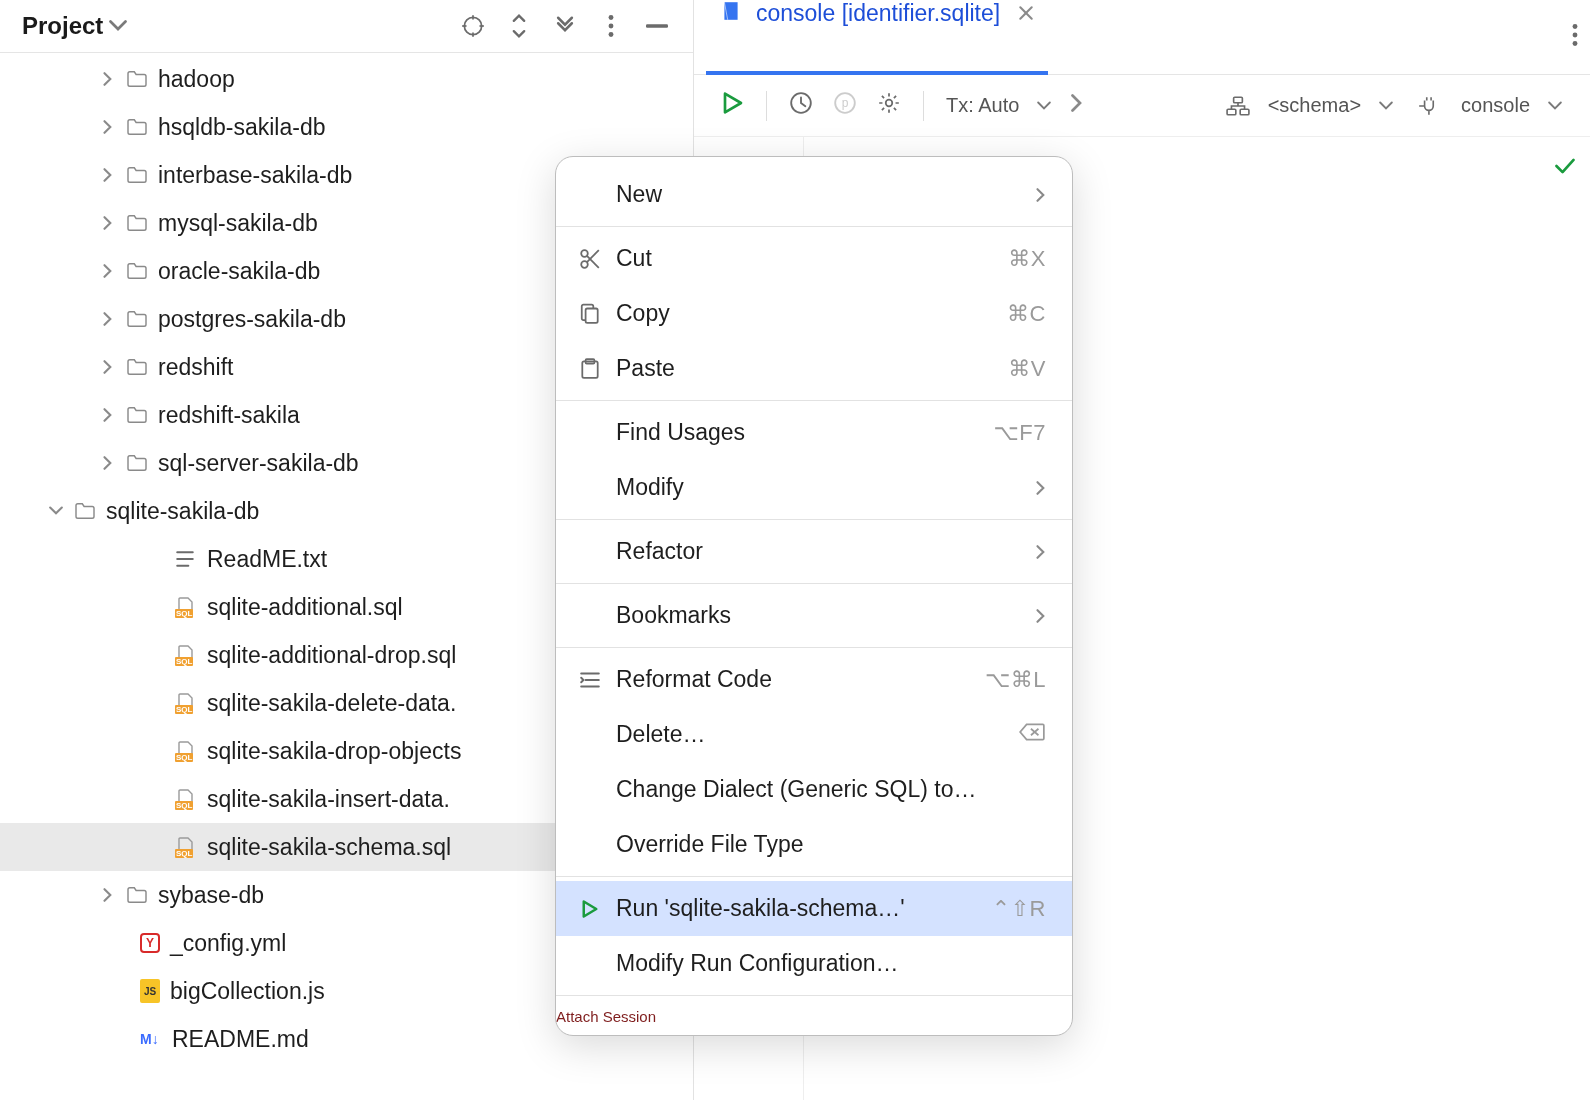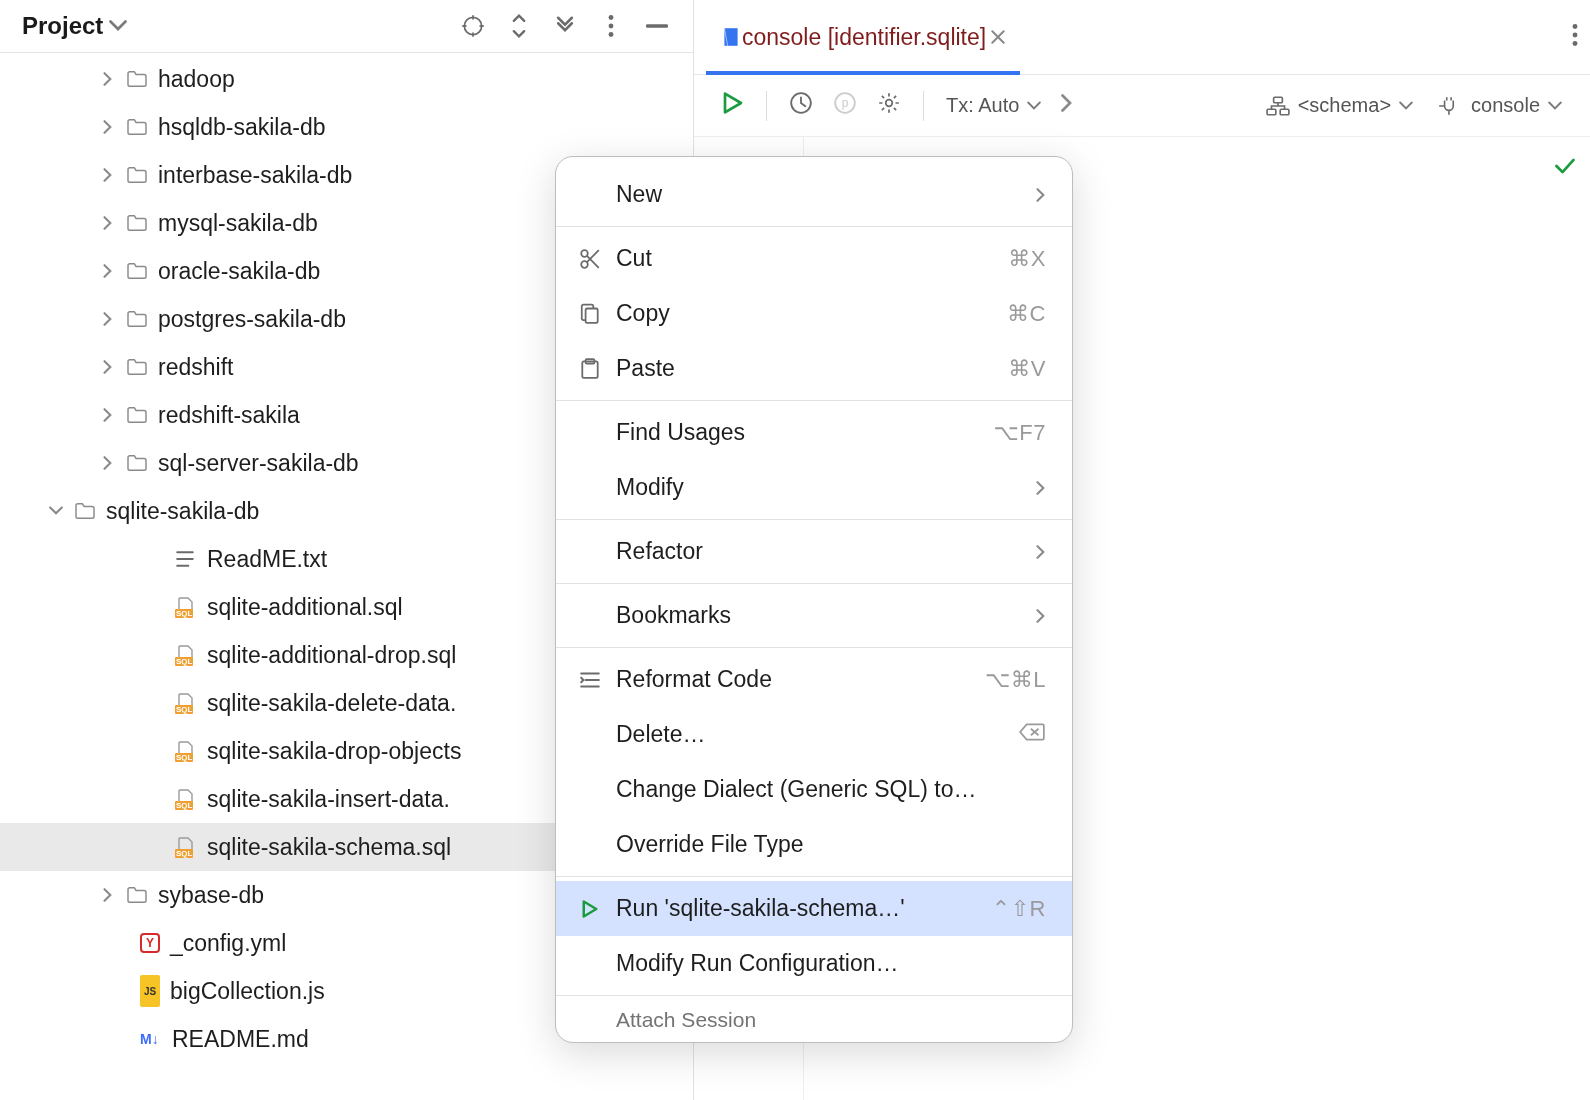--- a/index.html
+++ b/index.html
@@ -57,42 +57,41 @@
 }
 .tree-item.expanded, .tree-item.collapsed { padding-left: 48px; }
 .tree-item .chev { width: 16px; display: flex; justify-content: center; color: #8a8a8a; flex-shrink: 0; }
 .tree-item.child { padding-left: 175px; }
 .tree-item.selected { background: #e9e9e9; }
 .folder-icon { width: 22px; height: 18px; flex-shrink: 0; }
 .file-icon { width: 22px; height: 22px; flex-shrink: 0; display: flex; align-items: center; justify-content: flex-start; font-size: 11px; font-weight: 700; }
 .sql-icon { position: relative; width: 22px; height: 22px; }
 .sql-icon .sql-badge { position: absolute; bottom: 0; left: 0; background: #f0a030; color: #fff; font-size: 8px; font-weight: 700; padding: 0 1px; border-radius: 1px; line-height: 9px; }
 .yml-icon { border: 2px solid #d82a2a; border-radius: 4px; color: #d82a2a; width: 20px; height: 20px; display: flex; align-items: center; justify-content: center; font-size: 12px; font-weight: 700; }
-.js-icon { background: #f7c427; color: #333; width: 20px; height: 32px; display: flex; align-items: center; justify-content: center; font-size: 10px; font-weight: 700; border-radius: 2px; }
+.js-icon { background: #f7c427; color: #333; width: 20px; height: 24px; display: flex; align-items: center; justify-content: center; font-size: 10px; font-weight: 700; border-radius: 2px; }
 .md-icon { color: #3b6cff; font-size: 14px; font-weight: 700; }
 .text-icon svg { color: #6b6b6b; }
 
 
 .tab-bar {
   height: 75px;
   display: flex;
   align-items: center;
   border-bottom: 1px solid #e5e5e5;
   padding: 0 12px;
   gap: 14px;
   position: relative;
 }
 .tab {
   display: flex;
-  align-items: center;
-  gap: 0;
+  gap: 14px;
   padding: 0 14px;
   height: 100%;
   font-size: 23px;
-  color: #7f1d1d;
+  color: #1d4ed8;
   position: relative;
 }
 .tab.active::after {
   content: "";
   position: absolute;
   left: 0; right: 0; bottom: -1px;
   height: 4px;
   background: #3574f0;
 }
 .tab-close { color: #8a8a8a; margin-left: 4px; }
@@ -103,21 +102,21 @@
   height: 62px;
   display: flex;
   align-items: center;
   padding: 0 28px;
   gap: 20px;
   border-bottom: 1px solid #eeeeee;
   font-size: 20px;
   color: #555;
 }
 .tb-sep { width: 1px; height: 30px; background: #ddd; margin: 0 2px; }
-.tb-dropdown { display: flex; align-items: center; gap: 8px; }
+.tb-dropdown { display: flex; align-items: center; gap: 18px; }
 .tb-dropdown svg.dd { width: 14px; height: 10px; }
 .tb-right { margin-left: auto; display: flex; align-items: center; gap: 24px; }
 .run-icon-green { color: #1a9b3e; }
 
 
 .editor {
   flex: 1;
   position: relative;
   background: #fff;
 }
@@ -155,21 +154,21 @@
 }
 .menu-item.highlighted {
   background: #d4e2ff;
 }
 .menu-item .m-icon { position: absolute; left: 20px; width: 28px; display: flex; justify-content: center; color: #6b6b6b; }
 .menu-item .shortcut { margin-left: auto; color: #9a9a9a; font-size: 22px; letter-spacing: 0.5px; }
 .menu-item .submenu-arrow { margin-left: auto; color: #8a8a8a; }
 .menu-sep { height: 1px; background: #e2e2e2; margin: 4px 0; }
 
 .run-green { color: #1a9b3e; }
-.cut-partial { padding-top: 8px; color: #737373; font-size: 21px; padding-left: 60px; }
+.cut-partial { padding-top: 8px; color: #7f1d1d; font-size: 15px; }
 </style>
 </head>
 <body>
 
 <div class="container">
   <div class="left-panel">
     <div class="project-header">
       <div class="project-title">
         <span>Project</span>
         <svg viewBox="0 0 12 8">

